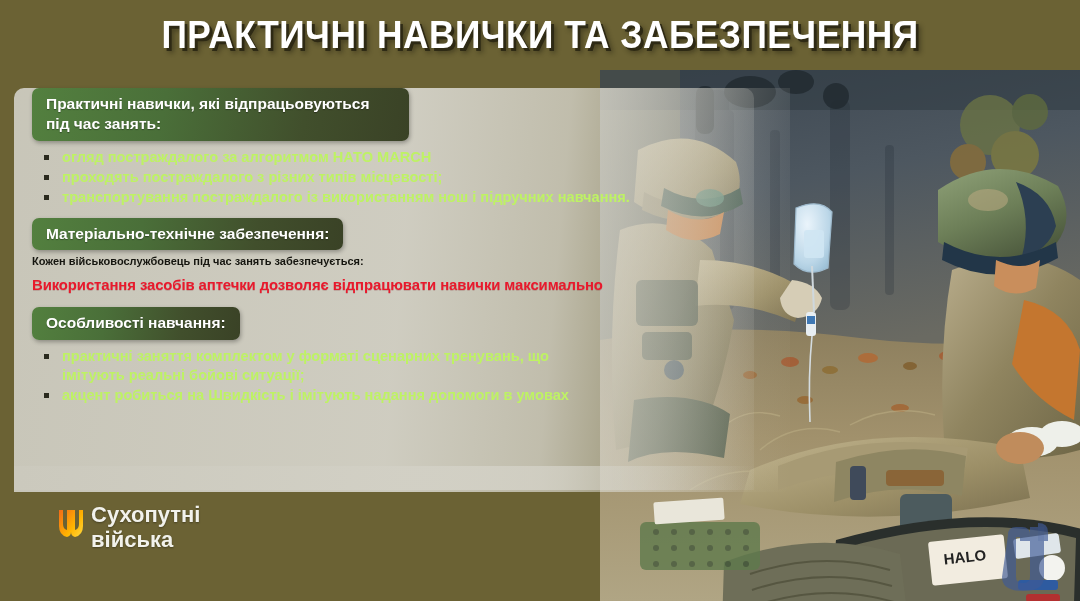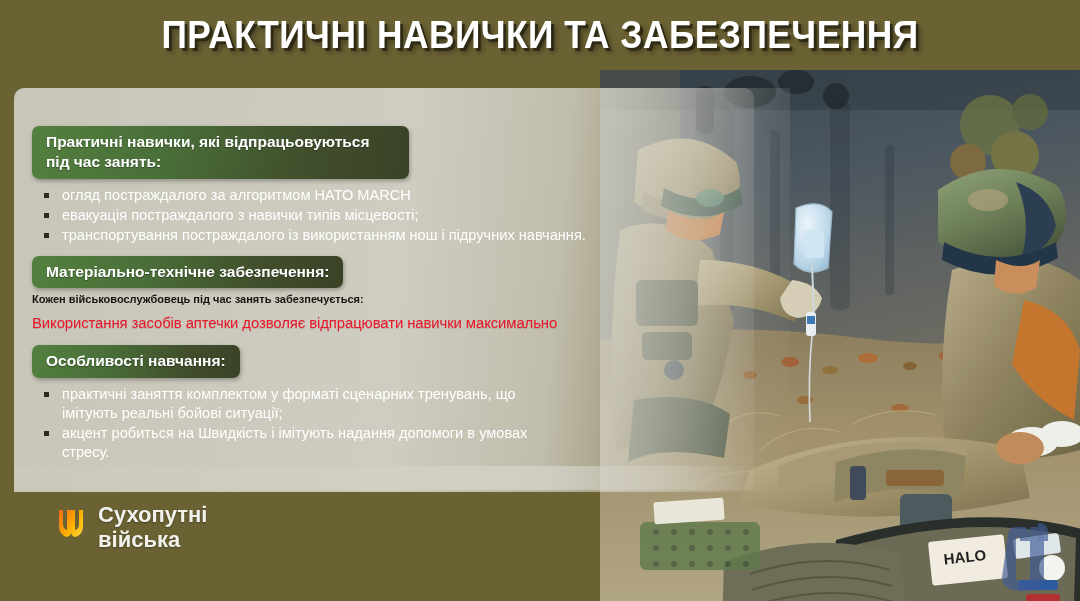--- a/index.html
+++ b/index.html
@@ -56,71 +56,71 @@
     font-size: 38px; font-weight: 700; letter-spacing: 0.5px;
     color: #ffffff;
     font-family: "Liberation Sans Narrow", "Liberation Sans", sans-serif;
     transform: scaleX(0.93); transform-origin: center;
     text-shadow: 3px 3px 0 rgba(40,36,18,0.85), 5px 5px 6px rgba(25,22,10,0.45);
     z-index: 6; white-space: nowrap;
   }
 
   
   .content {
-    position: absolute; left: 14px; top: 100px; width: 760px; height: 410px;
-    padding: 26px 0 0 18px;
+    position: absolute; left: 14px; top: 88px; width: 760px; height: 410px;
+    padding: 0 0 0 18px;
     z-index: 5;
   }
 
   .sect-head {
     display: inline-block;
     background: linear-gradient(100deg, #53803f 0%, #4a6f39 35%, #414f2c 72%, #3a4226 100%);
     color: #ffffff;
     font-size: 15.5px; font-weight: 700;
     padding: 6px 14px 7px 14px;
     border-radius: 7px;
     line-height: 1.28;
     box-shadow: 1px 2px 4px rgba(0,0,0,0.30);
     text-shadow: 0 1px 1px rgba(0,0,0,0.35);
   }
   .sect-head.two-line { padding-right: 40px; }
 
   ul.bullets { list-style: none; margin: 7px 0 0 0; }
   ul.bullets li {
     position: relative;
     padding-left: 30px;
-    font-size: 14.6px; font-weight: 400;
-    color: #ffffff;
+    font-size: 14.6px; font-weight: 700;
+    color: #bef264;
     line-height: 1.30;
     margin-bottom: 1px;
   }
   ul.bullets li::before {
     content: ""; position: absolute; left: 12px; top: 7px;
     width: 5px; height: 5px; background: #2a2a1e;
   }
   ul.bullets.justified li { text-align: justify; padding-right: 55px; }
   ul.bullets.justified li > span { display: block; }
 
   .para {
     font-size: 11px; font-weight: 700; color: #15150f;
     line-height: 1.32; margin-top: 4px;
   }
   .red-note {
     color: #e8192c;
-    font-size: 14.9px; font-weight: 400; line-height: 1.30;
+    font-size: 14.9px; font-weight: 700; line-height: 1.30;
     margin-top: 3px; letter-spacing: -0.1px;
     text-shadow: 0 1px 0 rgba(120,10,20,0.18);
   }
   .gap-a { height: 10px; }
   .gap-b { height: 12px; }
 
   
   .logo {
     position: absolute; left: 58px; top: 502px;
-    display: flex; align-items: center; gap: 14px; z-index: 6;
+    display: flex; align-items: center; gap: 7px; z-index: 6;
   }
   .logo-text {
     color: #f2f2ec; font-size: 22px; font-weight: 700; line-height: 1.15;
     text-shadow: 0 1px 2px rgba(0,0,0,0.35);
   }
 
   
   .watermark {
     position: absolute; right: 12px; bottom: 8px; width: 72px; height: 84px;
     z-index: 7; opacity: 0.72;
@@ -333,21 +333,21 @@
 
 <div class="content">
 
   <div>
     <div class="sect-head two-line">
       <span>Практичні навички, які відпрацьовуються</span><br>
       <span>під час занять:</span>
     </div>
     <ul class="bullets">
       <li>огляд постраждалого за алгоритмом НАТО MARCH</li>
-      <li>евакуація постраждалого з навички типів місцевості;</li>
+      <li>проходять постраждалого з різних типів місцевості;</li>
       <li>транспортування постраждалого із використанням нош і підручних навчання.</li>
     </ul>
   </div>
 
   <div class="gap-a"></div>
 
   <div>
     <div class="sect-head">Матеріально-технічне забезпечення:</div>
     <div class="para">Кожен військовослужбовець під час занять забезпечується:</div>
     <ul class="bullets">
@@ -361,21 +361,20 @@
 
   <div>
     <div class="sect-head">Особливості навчання:</div>
     <ul class="bullets justified">
       <li>
         <span>практичні заняття комплектом у форматі сценарних тренувань, що</span>
         <span>імітують реальні бойові ситуації;</span>
       </li>
       <li>
         <span>акцент робиться на Швидкість і імітують надання допомоги в умовах</span>
-        <span>стресу.</span>
       </li>
     </ul>
   </div>
 </div>
 
 <div class="logo">
   <span>
     <svg width="26" height="34" viewBox="0 0 26 34">
       <defs>
         <linearGradient id="trg" x1="0" y1="0" x2="1" y2="1">

